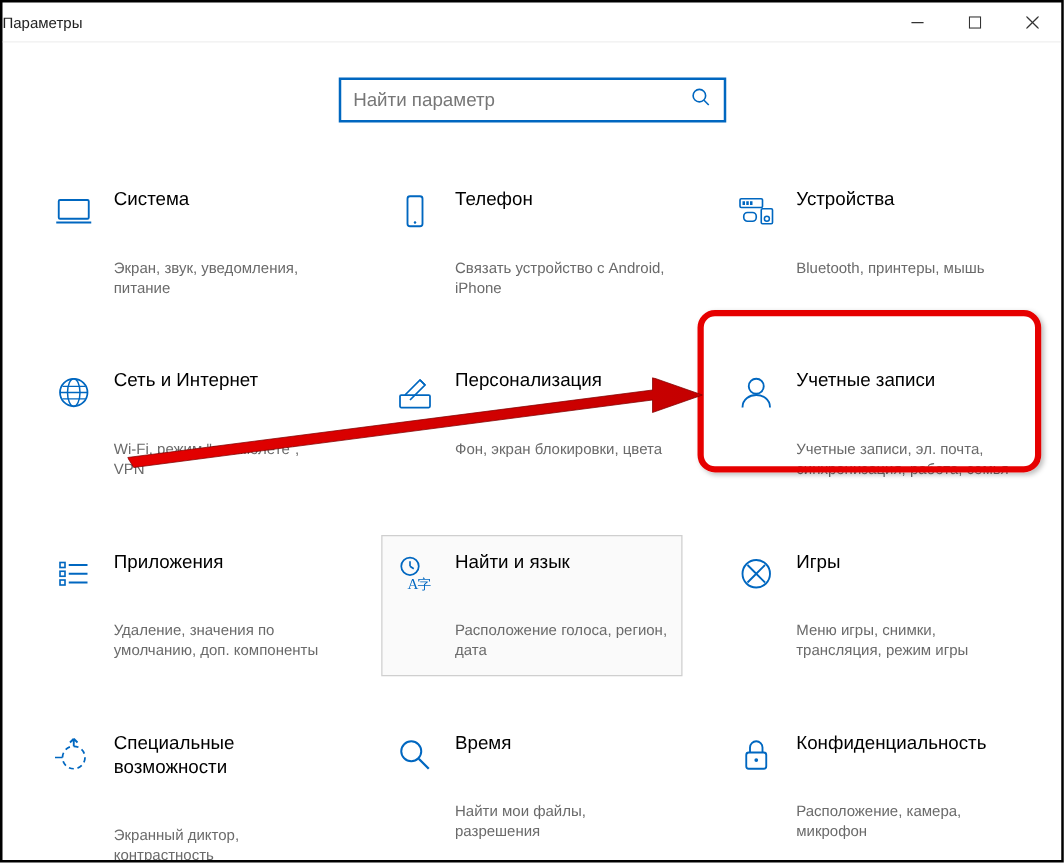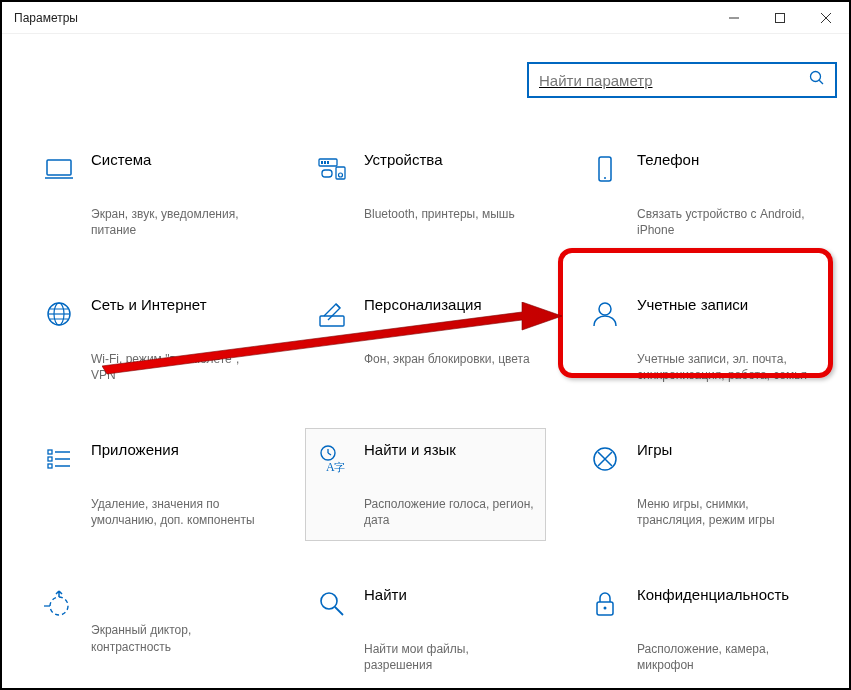--- a/index.html
+++ b/index.html
@@ -9,42 +9,40 @@
     width: 851px;
     height: 690px;
     overflow: hidden;
     border: 2px solid #000;
     position: relative;
   }
   .titlebar {
     height: 32px;
     display: flex;
     align-items: center;
-    padding-left: 12px;
     font-size: 12px;
     color: #222;
     border-bottom: 1px solid #f0f0f0;
   }
   .titlebar .spacer { flex: 1; }
   .win-btn {
     width: 46px;
     height: 32px;
     display: flex;
     align-items: center;
     justify-content: center;
     font-size: 10px;
     color: #333;
     cursor: default;
   }
   .win-btn svg { display: block; }
   .search-wrap {
     display: flex;
-    justify-content: flex-end;
-    padding: 28px 12px 10px 0;
-    text-decoration: underline;
+    justify-content: center;
+    padding: 28px 0 10px 0;
   }
   .search-box {
     width: 310px;
     height: 36px;
     border: 2px solid #0067c0;
     display: flex;
     align-items: center;
     padding: 0 10px;
   }
   .search-box input {
@@ -164,51 +162,51 @@
     </div>
     <div class="txt">
       <div class="title">Система</div>
       <div class="desc">Экран, звук, уведомления, питание</div>
     </div>
   </div>
 
   <div class="tile">
     <div class="icon">
       <svg width="32" height="32" viewBox="0 0 32 32">
+          <rect x="10" y="4" width="12" height="24" rx="2" fill="none" stroke="#0067c0" stroke-width="1.5"></rect>
+          <circle cx="16" cy="25" r="1" fill="#0067c0"></circle>
+        </svg>
+    </div>
+    <div class="txt">
+      <div class="title">Телефон</div>
+      <div class="desc">Связать устройство с Android, iPhone</div>
+    </div>
+  </div>
+
+  <div class="tile">
+    <div class="icon">
+      <svg width="32" height="32" viewBox="0 0 32 32">
           <rect x="3" y="6" width="18" height="7" rx="1" fill="none" stroke="#0067c0" stroke-width="1.3"></rect>
           <rect x="5" y="8" width="2" height="3" fill="#0067c0"></rect>
           <rect x="8" y="8" width="2" height="3" fill="#0067c0"></rect>
           <rect x="11" y="8" width="2" height="3" fill="#0067c0"></rect>
           <rect x="20" y="14" width="9" height="12" rx="1" fill="none" stroke="#0067c0" stroke-width="1.3"></rect>
           <circle cx="24.5" cy="22" r="2" fill="none" stroke="#0067c0" stroke-width="1.2"></circle>
           <rect x="6" y="17" width="10" height="7" rx="3" fill="none" stroke="#0067c0" stroke-width="1.3"></rect>
         </svg>
     </div>
     <div class="txt">
       <div class="title">Устройства</div>
       <div class="desc">Bluetooth, принтеры, мышь</div>
     </div>
   </div>
 
   <div class="tile">
     <div class="icon">
       <svg width="32" height="32" viewBox="0 0 32 32">
-          <rect x="10" y="4" width="12" height="24" rx="2" fill="none" stroke="#0067c0" stroke-width="1.5"></rect>
-          <circle cx="16" cy="25" r="1" fill="#0067c0"></circle>
-        </svg>
-    </div>
-    <div class="txt">
-      <div class="title">Телефон</div>
-      <div class="desc">Связать устройство с Android, iPhone</div>
-    </div>
-  </div>
-
-  <div class="tile">
-    <div class="icon">
-      <svg width="32" height="32" viewBox="0 0 32 32">
           <circle cx="16" cy="16" r="11" fill="none" stroke="#0067c0" stroke-width="1.4"></circle>
           <ellipse cx="16" cy="16" rx="5" ry="11" fill="none" stroke="#0067c0" stroke-width="1.2"></ellipse>
           <line x1="5" y1="16" x2="27" y2="16" stroke="#0067c0" stroke-width="1.2"></line>
           <line x1="7" y1="11" x2="25" y2="11" stroke="#0067c0" stroke-width="1"></line>
           <line x1="7" y1="21" x2="25" y2="21" stroke="#0067c0" stroke-width="1"></line>
         </svg>
     </div>
     <div class="txt">
       <div class="title">Сеть и Интернет</div>
       <div class="desc">Wi-Fi, режим "в самолете", VPN</div>
@@ -290,33 +288,34 @@
 
   <div class="tile">
     <div class="icon">
       <svg width="32" height="32" viewBox="0 0 32 32">
           <circle cx="16" cy="18" r="9" fill="none" stroke="#0067c0" stroke-width="1.4" stroke-dasharray="4 3"></circle>
           <path d="M16 9 L16 3 M16 3 L13 6 M16 3 L19 6" fill="none" stroke="#0067c0" stroke-width="1.5"></path>
           <path d="M7 18 L1 18" fill="none" stroke="#0067c0" stroke-width="1.3"></path>
         </svg>
     </div>
     <div class="txt">
+      <div class="title">Специальные возможности</div>
       <div class="desc">Экранный диктор, контрастность</div>
     </div>
   </div>
 
   <div class="tile">
     <div class="icon">
       <svg width="32" height="32" viewBox="0 0 32 32">
           <circle cx="13" cy="13" r="8" fill="none" stroke="#0067c0" stroke-width="1.6"></circle>
           <line x1="19" y1="19" x2="27" y2="27" stroke="#0067c0" stroke-width="1.8"></line>
         </svg>
     </div>
     <div class="txt">
-      <div class="title">Найти</div>
+      <div class="title">Время</div>
       <div class="desc">Найти мои файлы, разрешения</div>
     </div>
   </div>
 
   <div class="tile">
     <div class="icon">
       <svg width="32" height="32" viewBox="0 0 32 32">
           <rect x="8" y="14" width="16" height="13" rx="2" fill="none" stroke="#0067c0" stroke-width="1.5"></rect>
           <path d="M11 14 V10 a5 5 0 0 1 10 0 V14" fill="none" stroke="#0067c0" stroke-width="1.5"></path>
           <circle cx="16" cy="20" r="1.5" fill="#0067c0"></circle>

